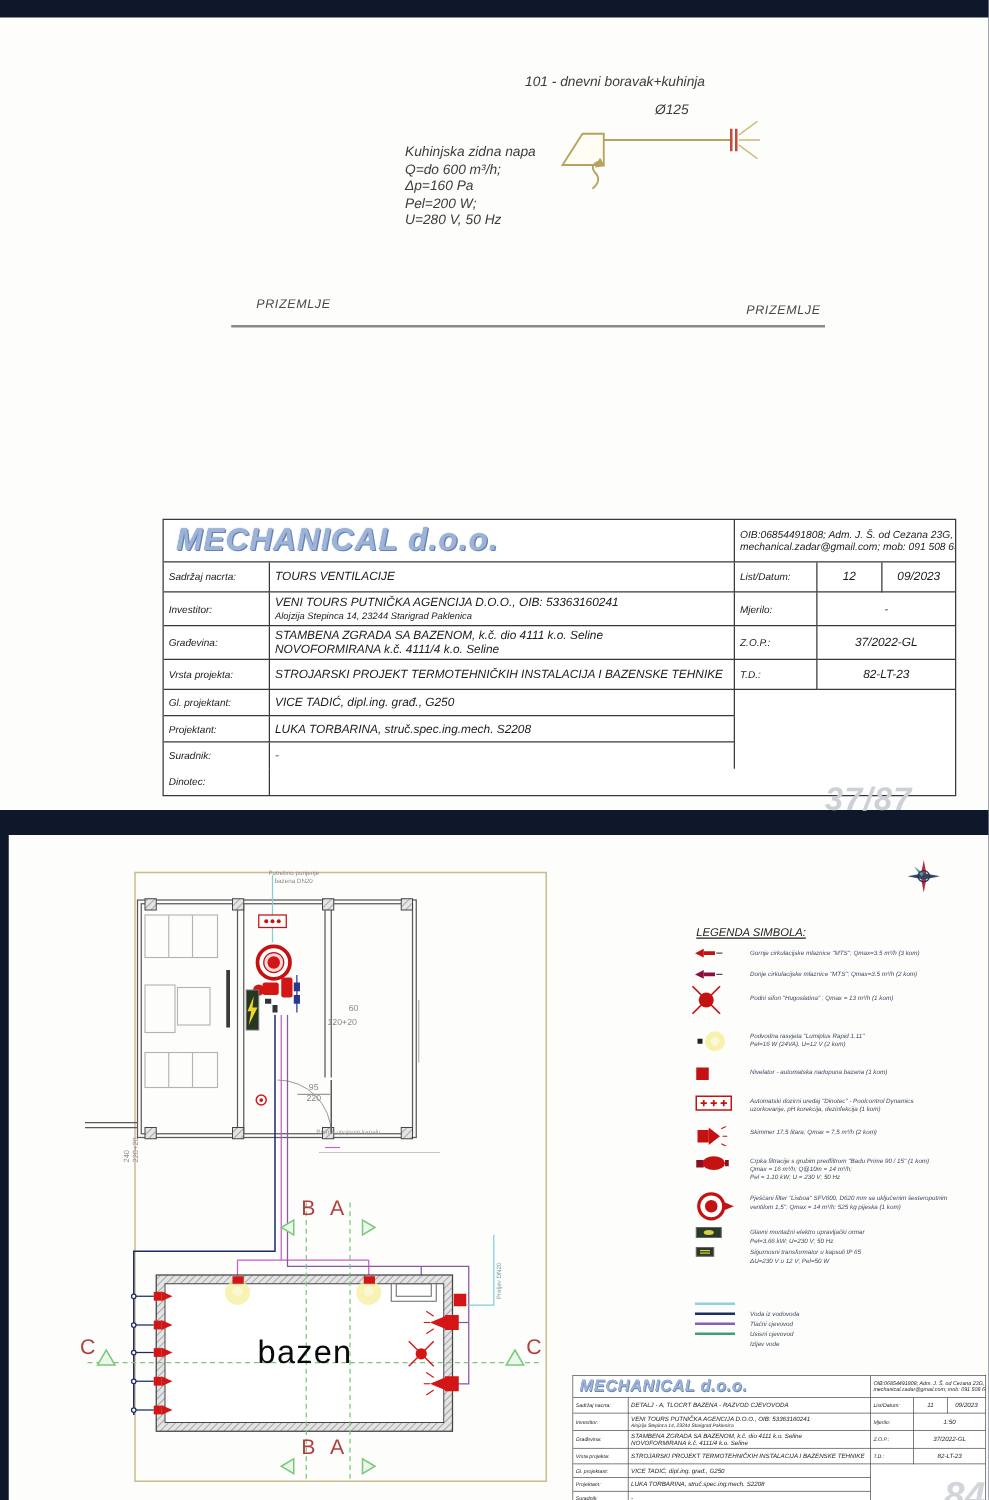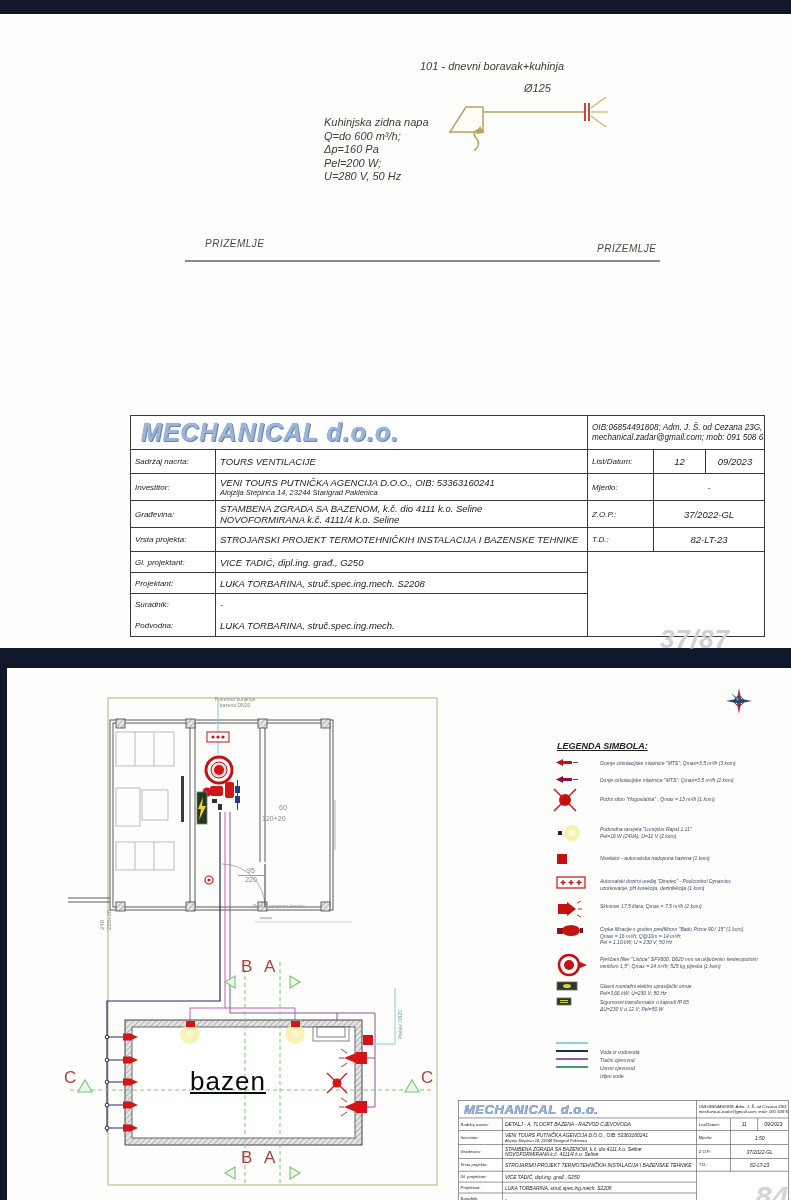--- a/index.html
+++ b/index.html
@@ -34,21 +34,21 @@
   .logo-cell{grid-column:1/3;justify-content:center;padding-left:10px;}
   .addr-cell{grid-column:3/6;justify-content:center;}
   .addr{font-size:8.2px;line-height:10px;white-space:nowrap;}
   .logo-txt{font-size:25px;font-weight:bold;font-style:italic;letter-spacing:1px;color:#9db4d8;
             text-shadow:0 0 1px #5577aa,1px 1px 0 #6a86b5;}
   .sig{grid-column:3/6;grid-row:6/10;border-right:none;border-bottom:none;}
   .pageno{font-size:26px;color:#cdd0d6;font-weight:bold;letter-spacing:1px;}
 
   
   .detail-title{font-size:33px;font-weight:bold;font-style:italic;letter-spacing:2px;}
-  .legend-title{font-size:9px;font-weight:bold;font-style:italic;text-decoration:underline;color:#222;}
+  .legend-title{font-size:9px;font-weight:normal;font-style:italic;text-decoration:underline;color:#222;}
   .lg-row{position:absolute;left:543px;width:240px;}
   .lg-ico{position:absolute;left:6px;top:-2px;}
   .lg-txt{margin-left:50px;font-size:5px;line-height:6.5px;font-style:italic;color:#3f4a5e;white-space:nowrap;}
   .ll-line{position:absolute;left:6px;top:2px;width:32px;height:1.6px;display:block;}
   .ll-label{margin-left:50px;font-size:5px;font-style:italic;color:#3f4a5e;}
   .wm-box{left:523px;top:257px;width:261px;height:181px;background:rgba(172,178,186,0.74);}
   .wm-brand{position:absolute;left:10px;top:138px;width:244px;text-align:center;font-size:40px;
             font-weight:bold;letter-spacing:3px;color:#f4f6f8;}
   .pageno2{font-size:30px;color:#d2d5da;font-weight:bold;}
 
@@ -180,24 +180,21 @@
         </div>
 
       <div class="c nb">
           <span class="lab">Suradnik:</span>
         </div>
       <div class="c nb">
           <span class="val">-</span>
         </div>
 
       <div class="c nb">
-          <span class="lab">Podvodna:</span>
-        </div>
-      <div class="c nb">
-          <span class="val">LUKA TORBARINA, struč.spec.ing.mech.</span>
+          <span class="lab">Dinotec:</span>
         </div>
     </div>
 
     <span class="abs pageno it" style="left:660px;top:610px;">37/87</span>
   </div>
 
   <div class="page page2">
 
 
     <svg class="abs" style="left:719px;top:20px;" width="26" height="26" viewBox="0 0 26 26">
@@ -381,21 +378,21 @@
       <div>95</div>
       <div class="den">220</div>
     </div>
     <div class="abs rot-dim" style="left:92px;top:262px;">
       <div>240</div>
       <div>220+20</div>
     </div>
     <span class="abs" style="left:246px;top:235px;font-size:5px;color:#999;">Prema upojnom kanalu</span>
     <span class="abs rot-note" style="left:390px;top:342px;">Preljev DN20</span>
 
-    <div class="abs pool-label" style="left:182px;top:398px;width:78px;text-decoration:underline;">bazen</div>
+    <div class="abs pool-label" style="left:198px;top:398px;width:78px;">bazen</div>
 
     <span class="abs marker-letter" style="left:234px;top:289px;">B</span>
     <span class="abs marker-letter" style="left:257px;top:289px;">A</span>
     <span class="abs marker-letter" style="left:234px;top:480px;">B</span>
     <span class="abs marker-letter" style="left:257px;top:480px;">A</span>
     <span class="abs marker-letter" style="left:57px;top:400px;">C</span>
     <span class="abs marker-letter" style="left:414px;top:400px;">C</span>
 
     <span class="abs legend-title" style="left:550px;top:73px;">LEGENDA SIMBOLA:</span>
 

